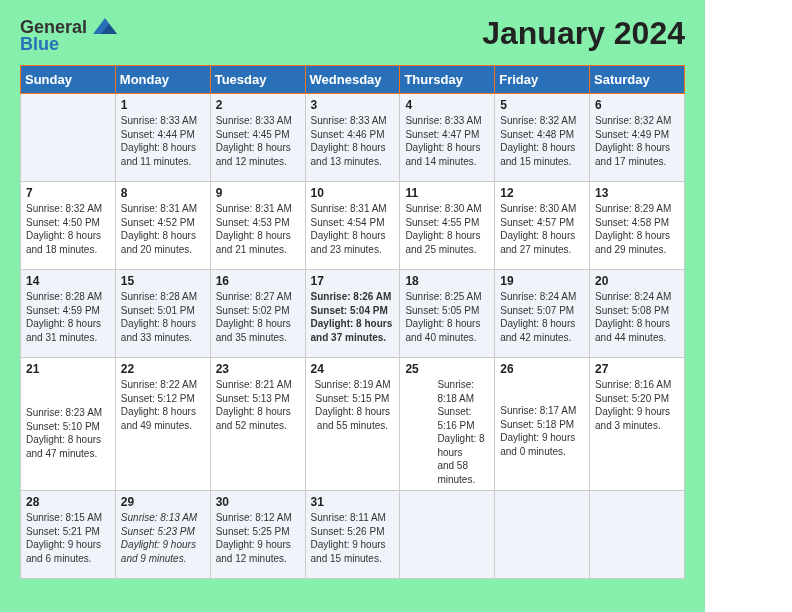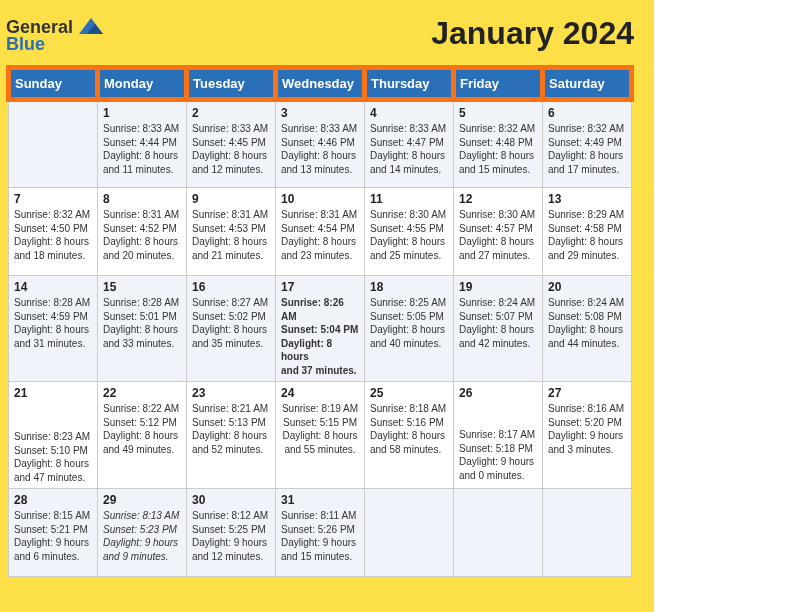--- a/index.html
+++ b/index.html
@@ -4,24 +4,24 @@
   <style>
     * { box-sizing: border-box; margin: 0; padding: 0; }
     body {
       font-family: Arial, sans-serif;
       background: #fff;
       width: 792px;
       height: 612px;
       overflow: hidden;
     }
     .page {
-      width: 654px;
+      width: 705px;
       min-height: 612px;
-      padding: 16px 20px 10px 6px;
-      background: #fde047;
+      padding: 16px 20px 10px 20px;
+      background: #86efac;
     }
     .header {
       display: flex;
       align-items: flex-start;
       justify-content: space-between;
       margin-bottom: 10px;
     }
     .logo {
       display: flex;
       flex-direction: column;
@@ -66,21 +66,21 @@
       border-collapse: collapse;
       table-layout: fixed;
     }
     .calendar thead tr th {
       background: #2970b8;
       color: #fff;
       font-size: 13px;
       font-weight: bold;
       padding: 6px 4px;
       text-align: left;
-      border: 5px solid #f97316;
+      border: 1px solid #f97316;
     }
     .calendar tbody tr td {
       vertical-align: top;
       border: 1px solid #ccc;
       padding: 4px 5px;
       font-size: 10px;
       color: #333;
       height: 88px;
       width: 113px;
     }
@@ -312,21 +312,21 @@
           </td>
           <td>
             <span class="day-num">24</span>
             <div class="day-info" style="white-space: pre-line; text-align: center;">Sunrise: 8:19 AM
 Sunset: 5:15 PM
 Daylight: 8 hours
 and 55 minutes.</div>
           </td>
           <td>
             <span class="day-num">25</span>
-            <div class="day-info" style="white-space: pre-line;">Sunrise: 8:18 AM
+            <div class="day-info" style="white-space: pre-line; margin-left: 32px;">Sunrise: 8:18 AM
 Sunset: 5:16 PM
 Daylight: 8 hours
 and 58 minutes.</div>
           </td>
           <td>
             <span class="day-num">26</span>
             <div class="day-info" style="white-space: pre-line; margin-top: 28px;">Sunrise: 8:17 AM
 Sunset: 5:18 PM
 Daylight: 9 hours
 and 0 minutes.</div>

